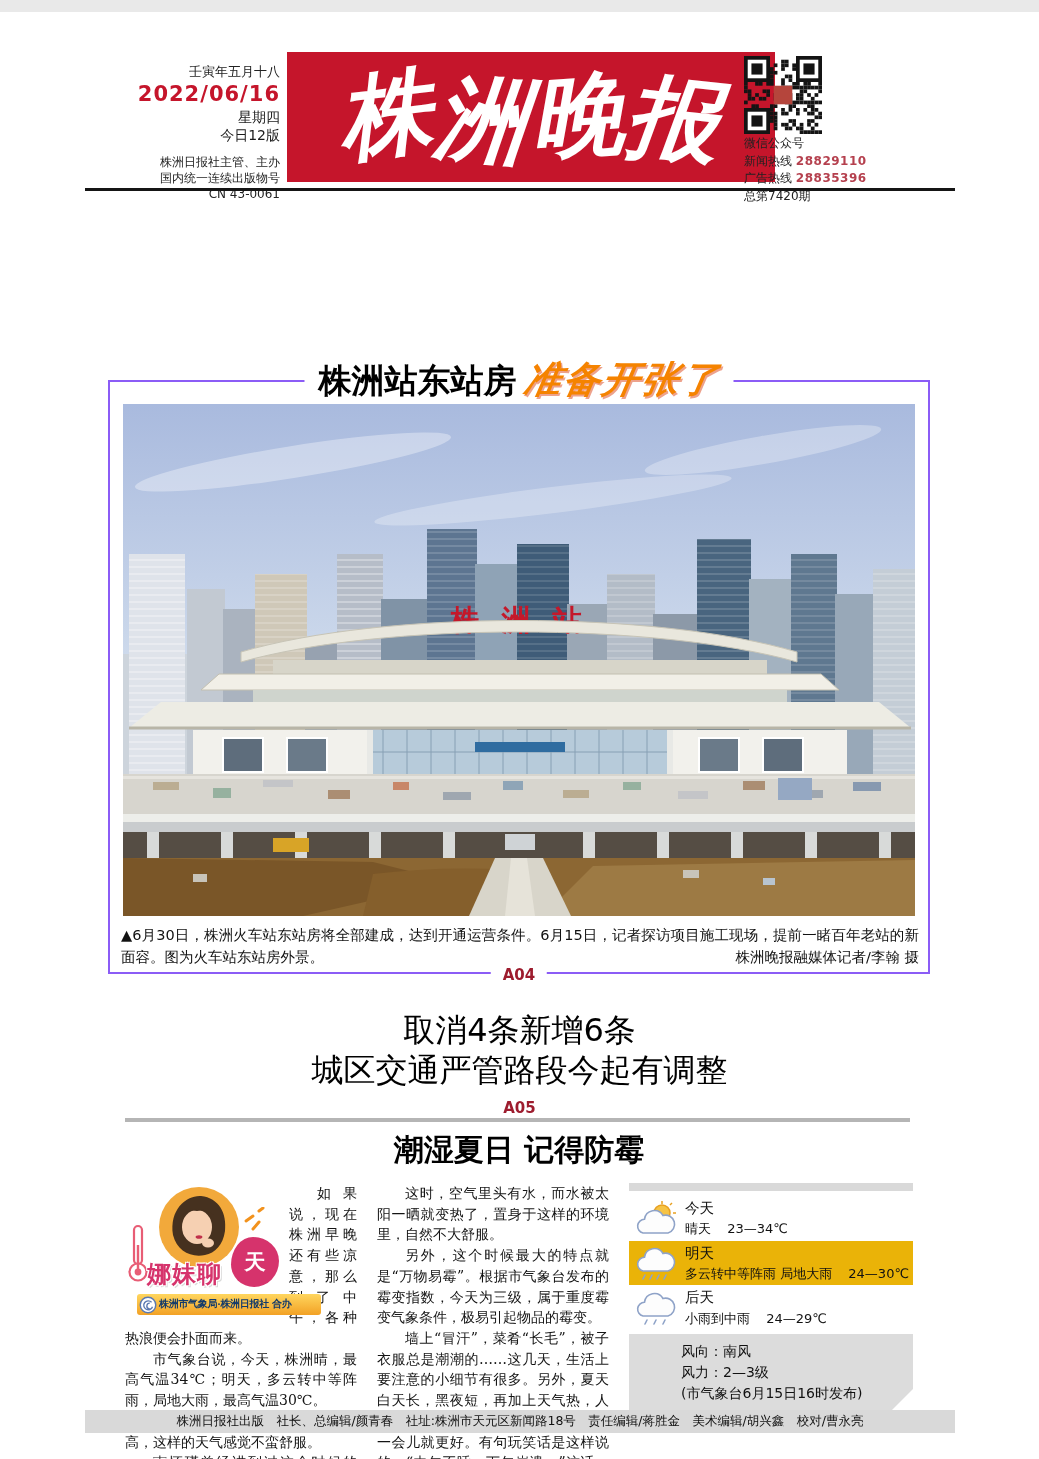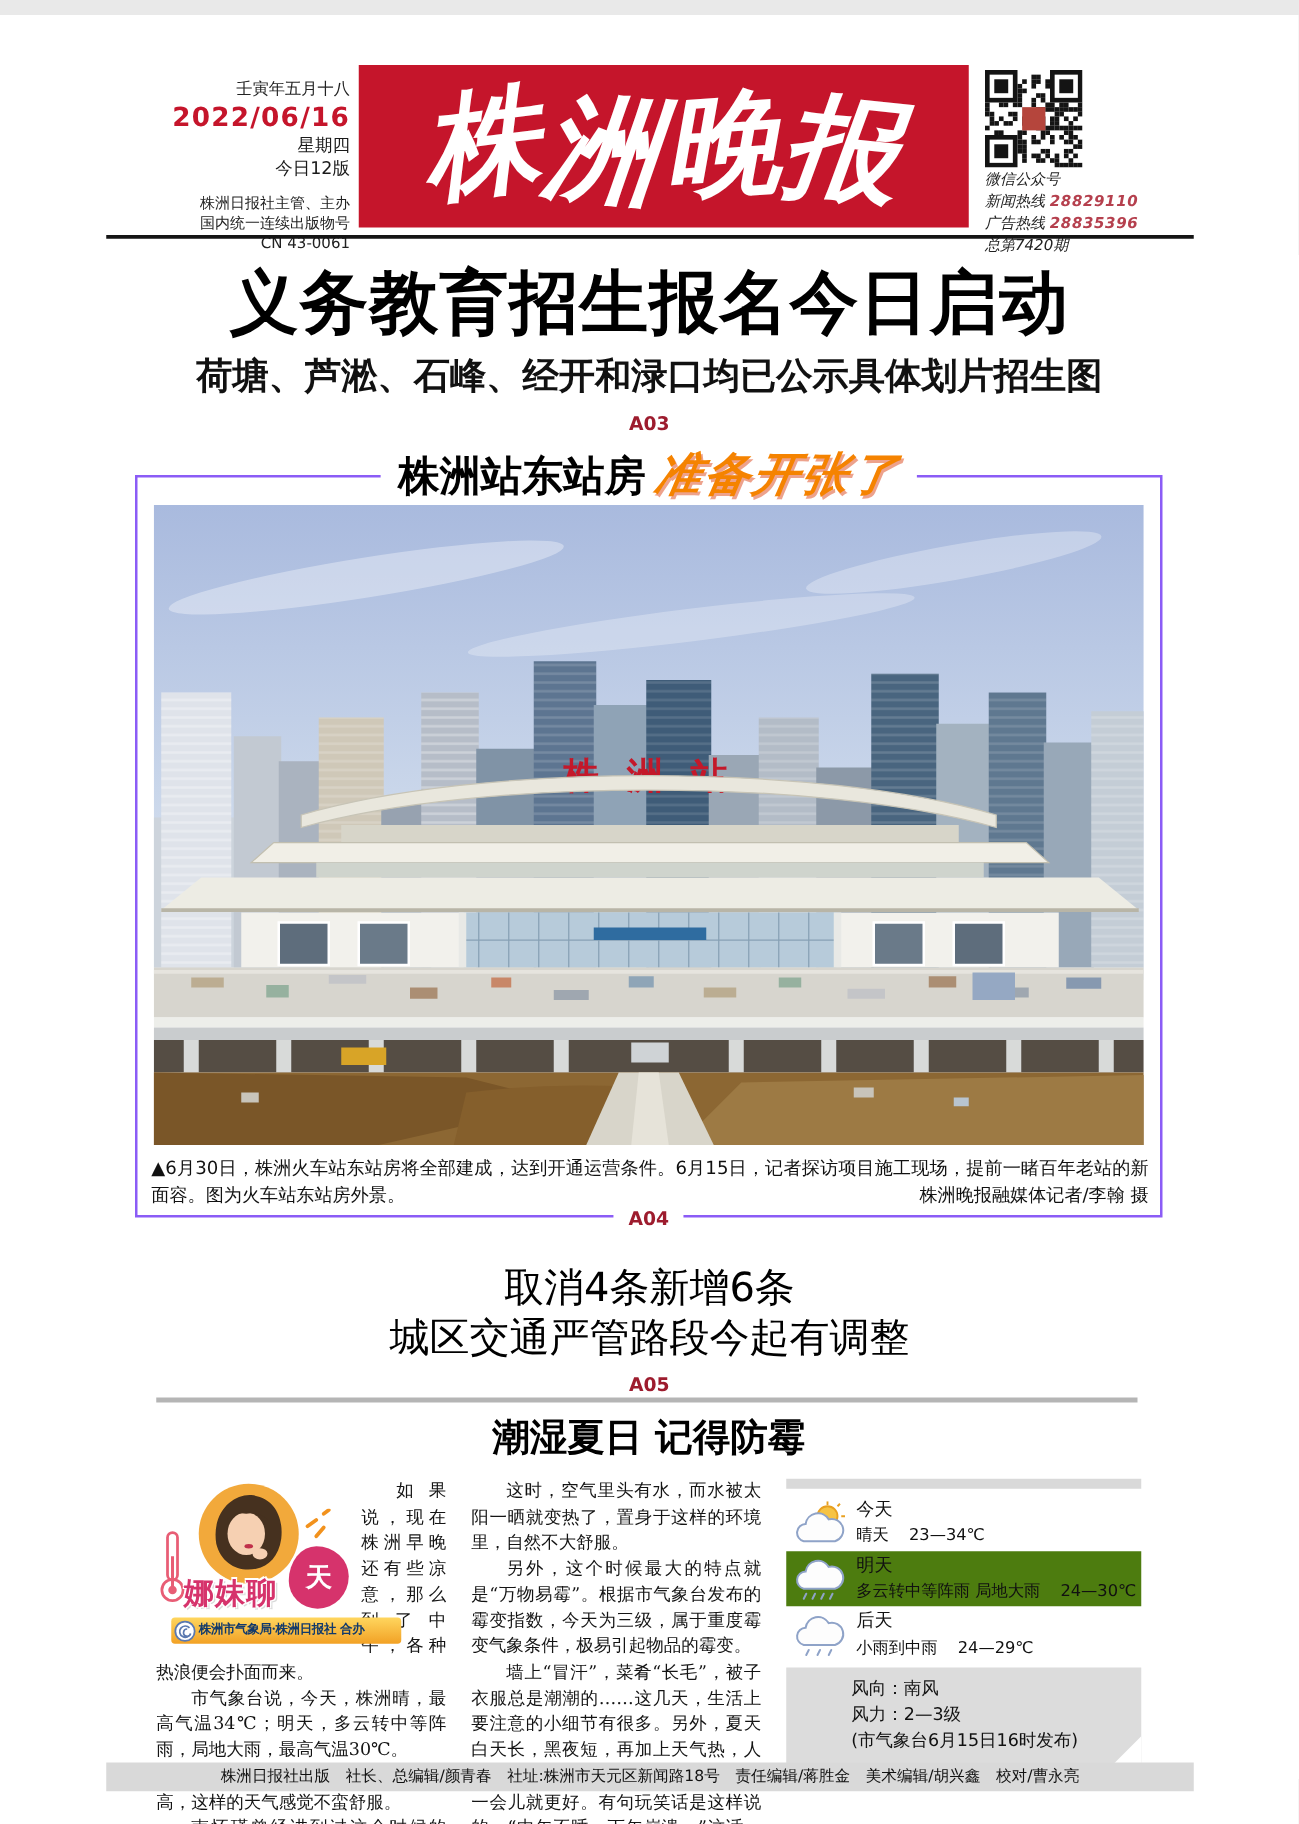--- a/index.html
+++ b/index.html
@@ -11,21 +11,21 @@
   .hdr-lunar{font-size:13px;color:#222;}
   .hdr-date{font-size:21px;font-weight:bold;color:#c5152b;letter-spacing:1px;}
   .hdr-weekday,.hdr-pages{font-size:14px;}
   .hdr-pub{margin-top:9px;font-size:12px;line-height:1.35;color:#222;}
 
   .masthead{position:absolute;left:287px;top:40px;width:488px;height:130px;background:#c5152b;
             display:flex;align-items:center;justify-content:center;overflow:hidden;}
   .masthead-title{font-family:"DejaVu Serif","Liberation Serif",serif;font-weight:900;font-style:italic;
                   font-size:92px;color:#ffffff;letter-spacing:4px;white-space:nowrap;line-height:1;}
 
-  .hdr-right{position:absolute;left:788px;top:44px;width:180px;font-size:12px;line-height:1.3;color:#222;font-style:italic;}
+  .hdr-right{position:absolute;left:744px;top:44px;width:180px;font-size:12px;line-height:1.3;color:#222;}
   .qr{width:78px;height:78px;display:block;}
   .hot-num{color:#b5404e;font-weight:bold;letter-spacing:.5px;}
   .hdr-right .row{margin-top:2px;white-space:nowrap;}
 
   .top-rule{position:absolute;left:85px;top:176px;width:870px;height:3px;background:#151515;}
 
   
   .lead{position:absolute;left:0;top:200px;width:100%;text-align:center;}
   .lead-h1{font-size:55px;font-weight:900;letter-spacing:1px;line-height:1.1;color:#000;}
   .lead-h2{margin-top:8px;font-size:29px;font-weight:bold;color:#111;}
@@ -72,21 +72,21 @@
            border-radius:46% 54% 52% 48%/55% 48% 52% 45%;display:flex;align-items:center;justify-content:center;
            color:#fff;font-size:21px;font-weight:900;box-shadow:0 0 0 2px #fff;}
   .nn-ribbon{position:absolute;left:12px;bottom:0;width:184px;height:21px;
              background:linear-gradient(#ffd65e,#f2a125);display:flex;align-items:center;
              border-radius:3px;padding-left:2px;box-sizing:border-box;}
   .nn-ribbon-text{font-size:10px;font-weight:bold;color:#123a6b;white-space:nowrap;letter-spacing:-.3px;}
 
   
   .wx-topbar{height:8px;background:#d9d9d9;margin-bottom:5px;}
   .wx-row{display:flex;align-items:flex-end;padding:2px 4px;min-height:38px;}
-  .wx-row.alt{background:#4d7c0f;}
+  .wx-row.alt{background:#eab308;}
   .wx-icon{width:46px;height:38px;flex:none;margin-right:6px;}
   .wx-day{font-size:14.5px;color:#111;}
   .wx-desc{font-size:13px;color:#111;white-space:nowrap;}
   .wx-desc .t{margin-left:12px;}
   .wx-info{position:relative;background:#dcdcdc;margin-top:4px;padding:7px 8px 9px 52px;
            font-size:14px;line-height:1.5;color:#111;}
   .wx-info:after{content:'';position:absolute;right:0;bottom:0;width:0;height:0;
                  border-style:solid;border-width:0 0 24px 24px;
                  border-color:transparent transparent #fff transparent;}
 
@@ -268,25 +268,20 @@
     </div>
     <div class="row">
       <span>广告热线</span>
       <span class="hot-num">28835396</span>
     </div>
     <div class="row">总第7420期</div>
   </div>
 
   <div class="top-rule"></div>
 
-  <div class="lead">
-    <div class="lead-h1">义务教育招生报名今日启动</div>
-    <div class="lead-h2">荷塘、芦淞、石峰、经开和渌口均已公示具体划片招生图</div>
-    <div class="pageref">A03</div>
-  </div>
 
   <div class="photo-box">
     <div class="photo-title">
       <span class="pt-black">株洲站东站房</span>
       <span class="pt-orange">准备开张了</span>
     </div>
 
     <svg class="photo" viewBox="0 0 792 512" preserveAspectRatio="none">
       <defs>
         <linearGradient id="sky" x1="0" y1="0" x2="0" y2="1">

